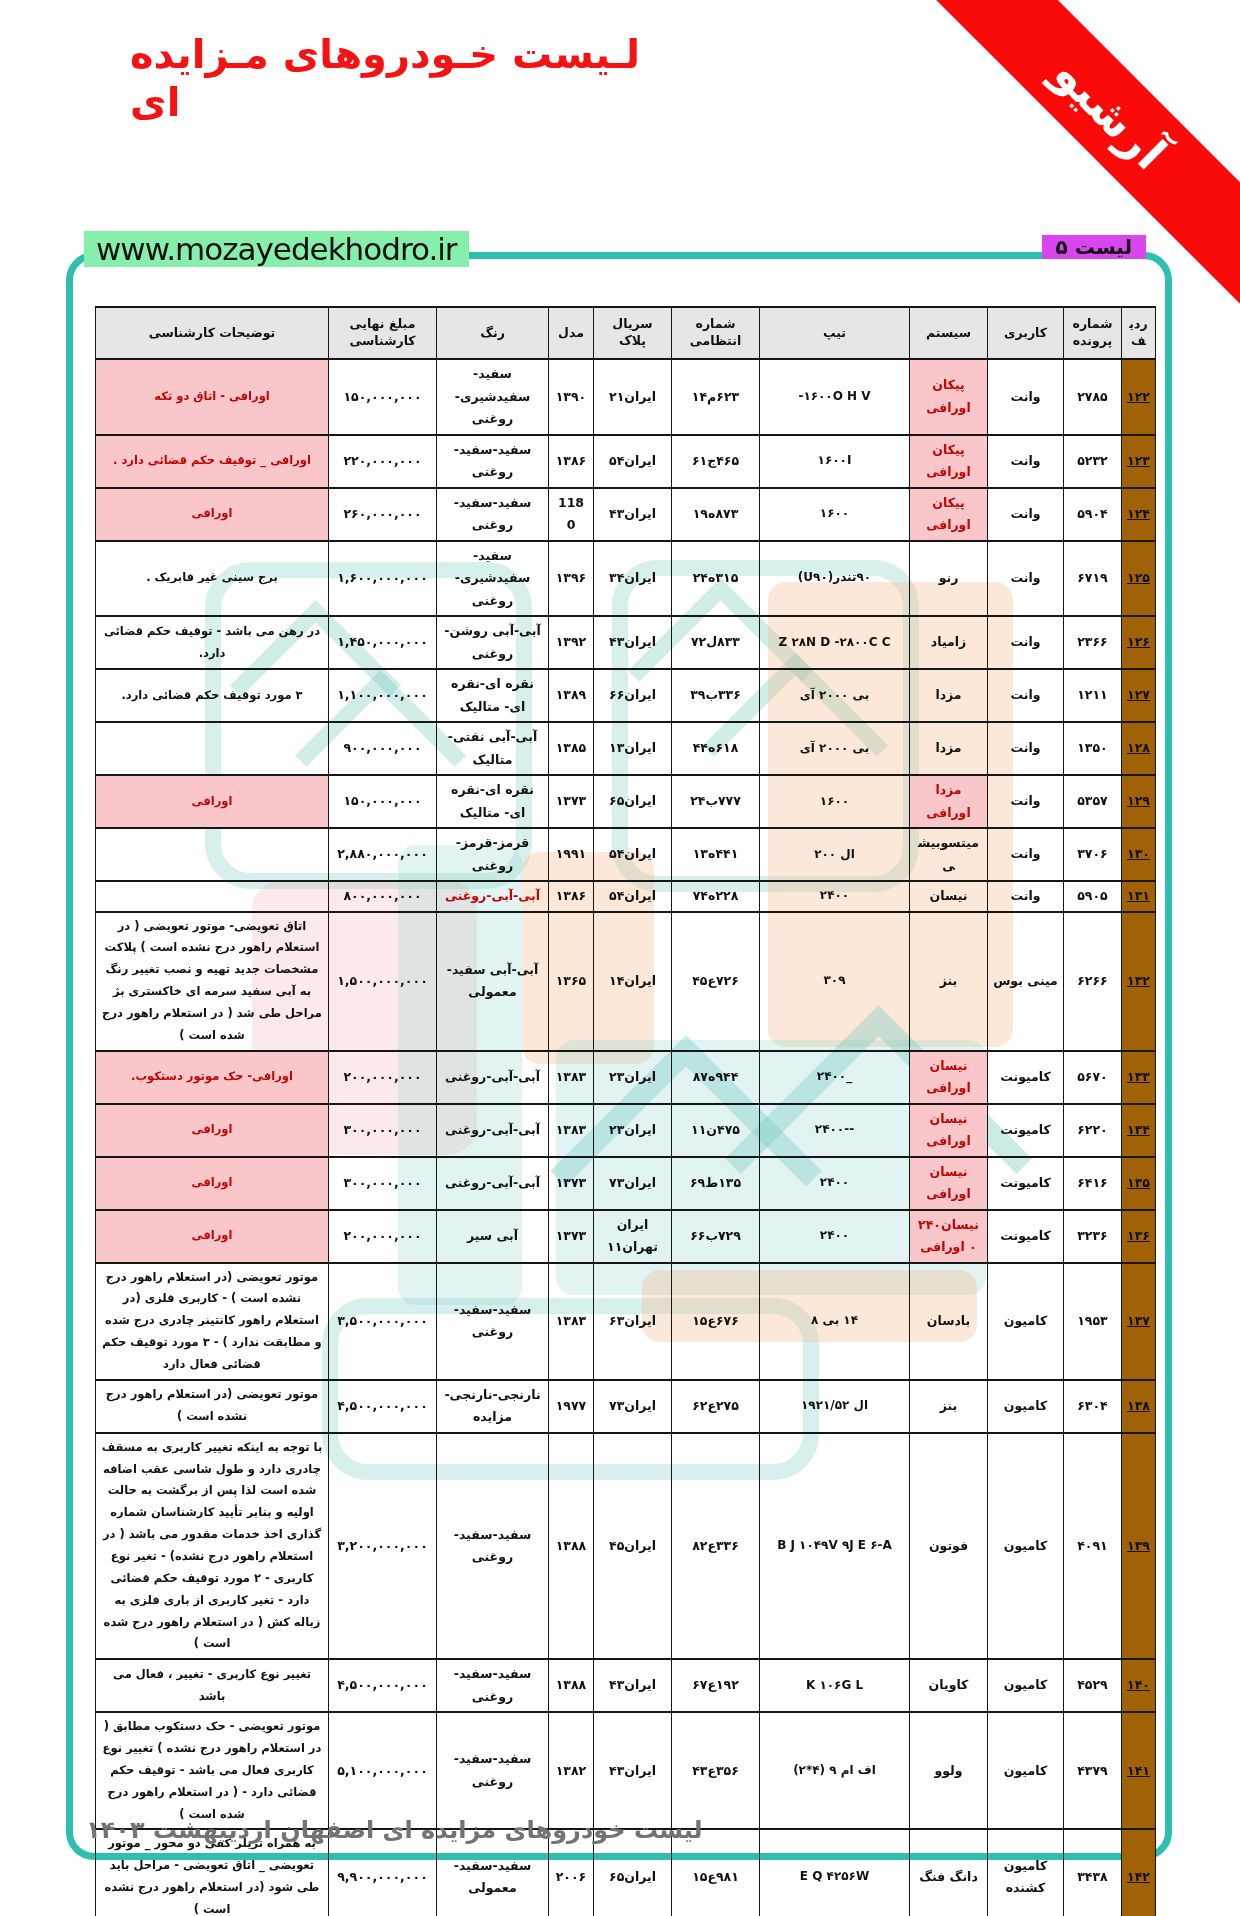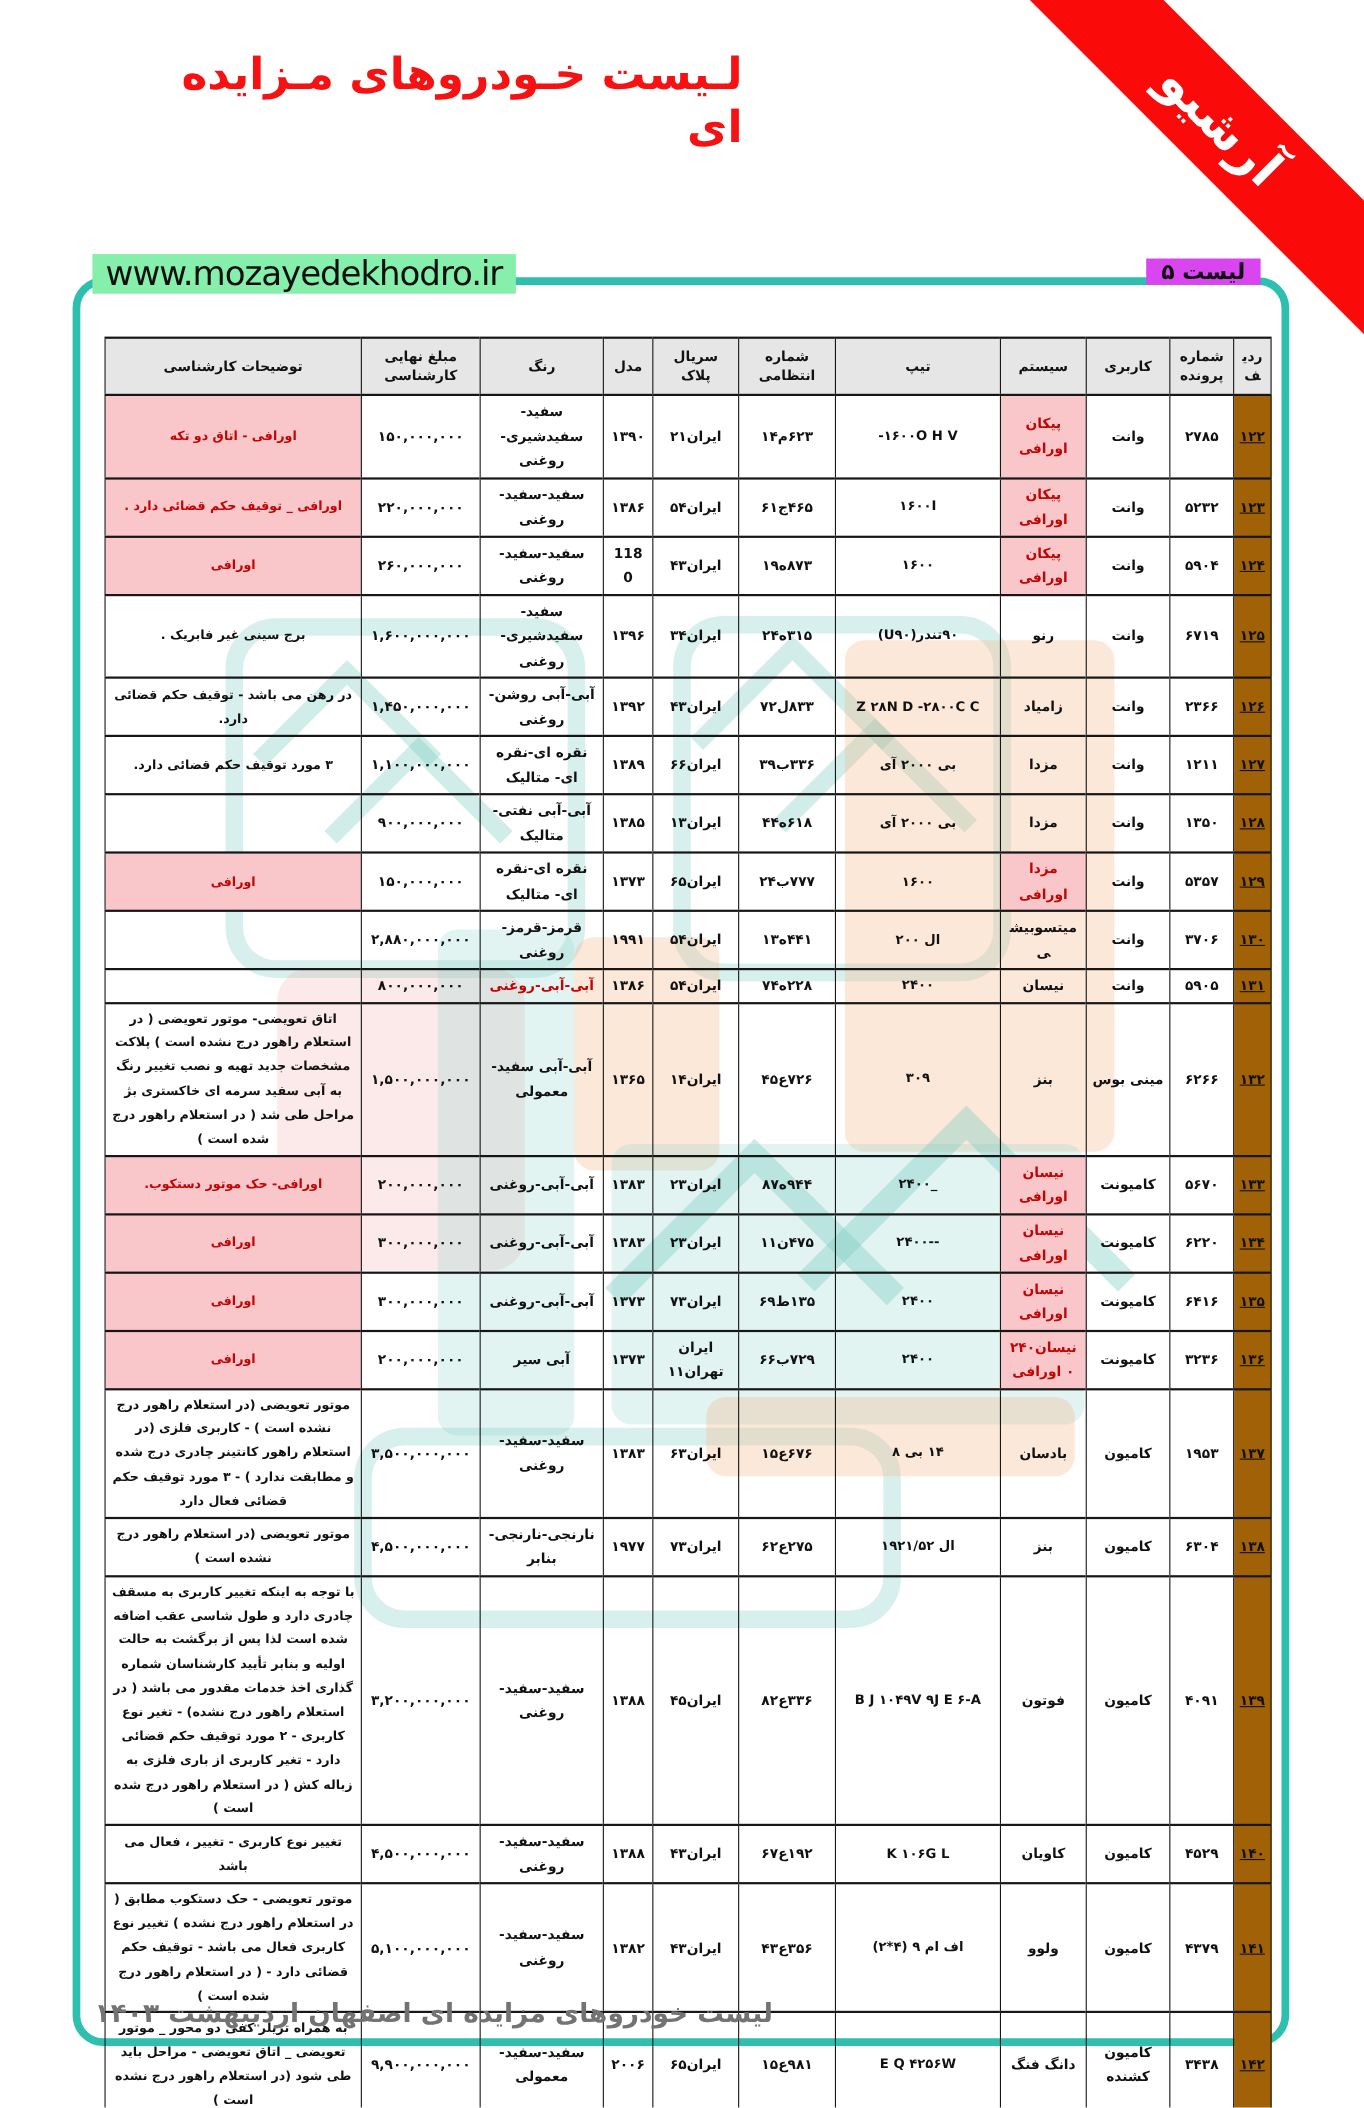--- a/index.html
+++ b/index.html
@@ -7,21 +7,21 @@
     width:1240px;height:1916px;position:relative;overflow:hidden;background:#ffffff;
     font-family:"DejaVu Sans","Liberation Sans",sans-serif;
   }
   
   .ribbon{
     position:absolute;top:70px;right:-130px;width:520px;height:86px;background:#fb0a0a;
     transform:rotate(45deg);display:flex;align-items:center;justify-content:center;z-index:6;
   }
   .ribbon span{color:#fff;font-size:46px;font-weight:bold;direction:rtl;}
   
-  .title{position:absolute;left:130px;top:44px;width:545px;text-align:right;color:#f61212;direction:rtl;z-index:2;}
+  .title{position:absolute;left:130px;top:30px;width:545px;text-align:left;color:#f61212;direction:rtl;z-index:2;}
   .title .l1{font-size:40px;font-weight:bold;line-height:1.2;}
   .title .l2{font-size:35px;font-weight:bold;line-height:1.2;margin-top:4px;}
   
   .frame{position:absolute;left:66px;top:252px;width:1092px;height:1594px;border:7px solid #2ebfae;border-radius:28px;z-index:1;background:transparent;}
   .website{position:absolute;left:84px;top:231px;background:#86efac;padding:0 12px;font-size:31px;font-weight:normal;color:#101010;z-index:3;letter-spacing:-1px;}
   .listlabel{position:absolute;right:94px;top:235px;background:#d946ef;padding:0 14px;font-size:20px;font-weight:bold;color:#101010;direction:rtl;z-index:3;}
   
   .wm{position:absolute;pointer-events:none;z-index:1;}
   .wm-outline{border:16px solid rgba(125,205,196,.30);border-radius:46px;}
   .wm-fill-teal{background:rgba(146,216,208,.28);border-radius:18px;}
@@ -322,21 +322,21 @@
         </tr>
         <tr>
           <td class="col-radif">۱۳۸</td>
           <td class="col-parvande">۶۳۰۴</td>
           <td class="col-karbari">کامیون</td>
           <td class="col-system">بنز</td>
           <td class="col-tip">ال ۱۹۲۱/۵۲</td>
           <td class="col-entezami">⁦۶۲‎ع‎۲۷۵⁩</td>
           <td class="col-serial">ایران۷۳</td>
           <td class="col-model">۱۹۷۷</td>
-          <td class="col-rang">نارنجی-نارنجی- بنابر</td>
+          <td class="col-rang">نارنجی-نارنجی- مزایده</td>
           <td class="col-mablagh">۴,۵۰۰,۰۰۰,۰۰۰</td>
           <td class="col-tozihat">موتور تعویضی (در استعلام راهور درج نشده است )</td>
         </tr>
         <tr>
           <td class="col-radif">۱۳۹</td>
           <td class="col-parvande">۴۰۹۱</td>
           <td class="col-karbari">کامیون</td>
           <td class="col-system">فوتون</td>
           <td class="col-tip">⁦B J ۱۰۴۹V ۹J E ۶-A⁩</td>
           <td class="col-entezami">⁦۸۲‎ع‎۳۳۶⁩</td>

